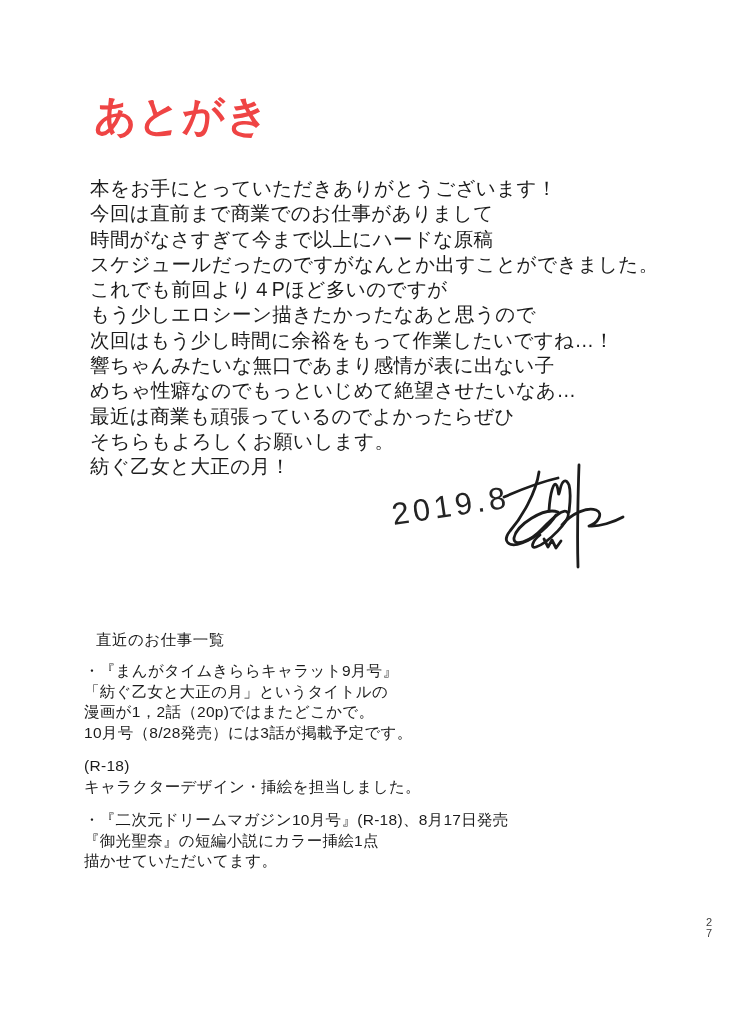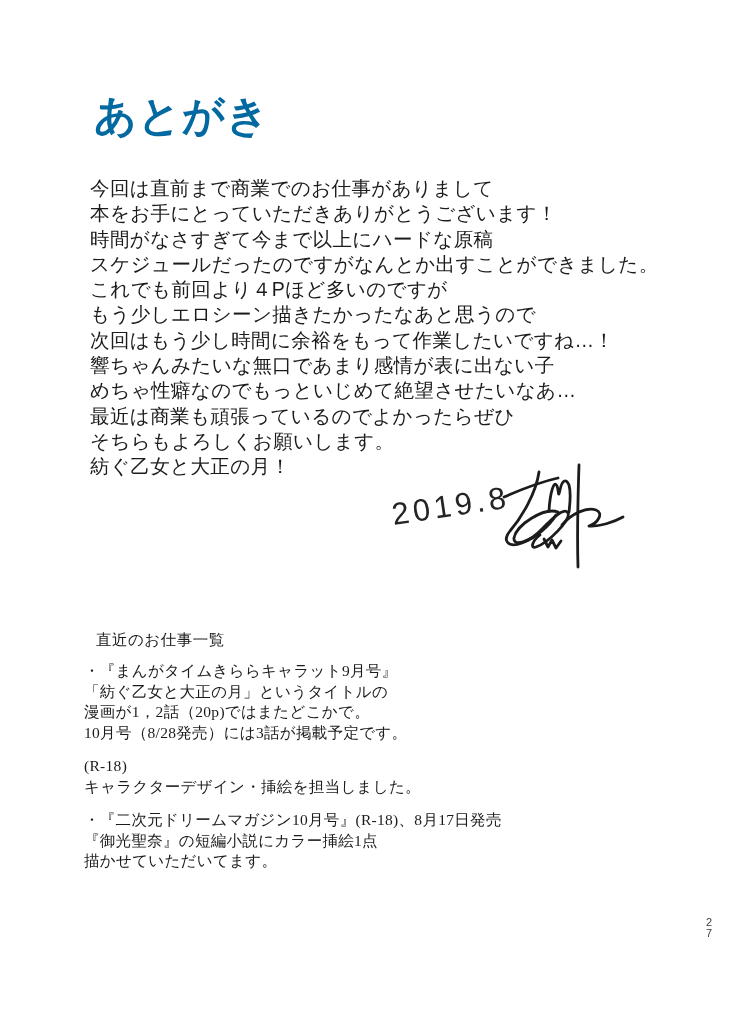--- a/index.html
+++ b/index.html
@@ -11,21 +11,21 @@
     color:#1b1b1b;
     font-family:"Liberation Sans","DejaVu Sans",sans-serif;
     overflow:hidden;
   }
   .page-title{
     position:absolute;left:94px;top:92px;
     margin:0;
     font-size:42px;font-weight:700;
     letter-spacing:1px;
     line-height:1.15;
-    color:#0369a1;
+    color:#ef4444;
   }
   .afterword{
     position:absolute;left:90px;top:176px;
     font-size:19.5px;line-height:25.3px;
     letter-spacing:0.4px;
     font-weight:500;
     white-space:nowrap;
   }
   .afterword .line{height:25.3px;}
   .date-sig .date{
@@ -45,43 +45,42 @@
     font-size:15.5px;font-weight:500;
     letter-spacing:0.5px;
     margin:12px;
   }
   .works{
     position:absolute;left:84px;top:661px;
     font-size:15.5px;line-height:20.5px;
     letter-spacing:0.3px;
     font-weight:500;
     white-space:nowrap;
-    font-family:Liberation Serif, serif;
   }
   .works .line{height:20.5px;}
   .works .line.blank{height:13px;overflow:hidden;}
   .page-number{
     position:absolute;left:704px;top:916px;
     font-size:11px;line-height:10px;
     color:#3d3d3d;
     writing-mode:vertical-rl;
     text-orientation:upright;
     letter-spacing:-1px;
   }
 </style>
 </head>
 <body>
 
 <div class="page">
 
   <h1 class="page-title">あとがき</h1>
 
   <div class="afterword">
+      <div class="line">本をお手にとっていただきありがとうございます！</div>
       <div class="line">今回は直前まで商業でのお仕事がありまして</div>
-      <div class="line">本をお手にとっていただきありがとうございます！</div>
       <div class="line">時間がなさすぎて今まで以上にハードな原稿</div>
       <div class="line">スケジュールだったのですがなんとか出すことができました。</div>
       <div class="line">これでも前回より４Pほど多いのですが</div>
       <div class="line">もう少しエロシーン描きたかったなあと思うので</div>
       <div class="line">次回はもう少し時間に余裕をもって作業したいですね…！</div>
       <div class="line">響ちゃんみたいな無口であまり感情が表に出ない子</div>
       <div class="line">めちゃ性癖なのでもっといじめて絶望させたいなあ…</div>
       <div class="line">最近は商業も頑張っているのでよかったらぜひ</div>
       <div class="line">そちらもよろしくお願いします。</div>
       <div class="line">紡ぐ乙女と大正の月！</div>

